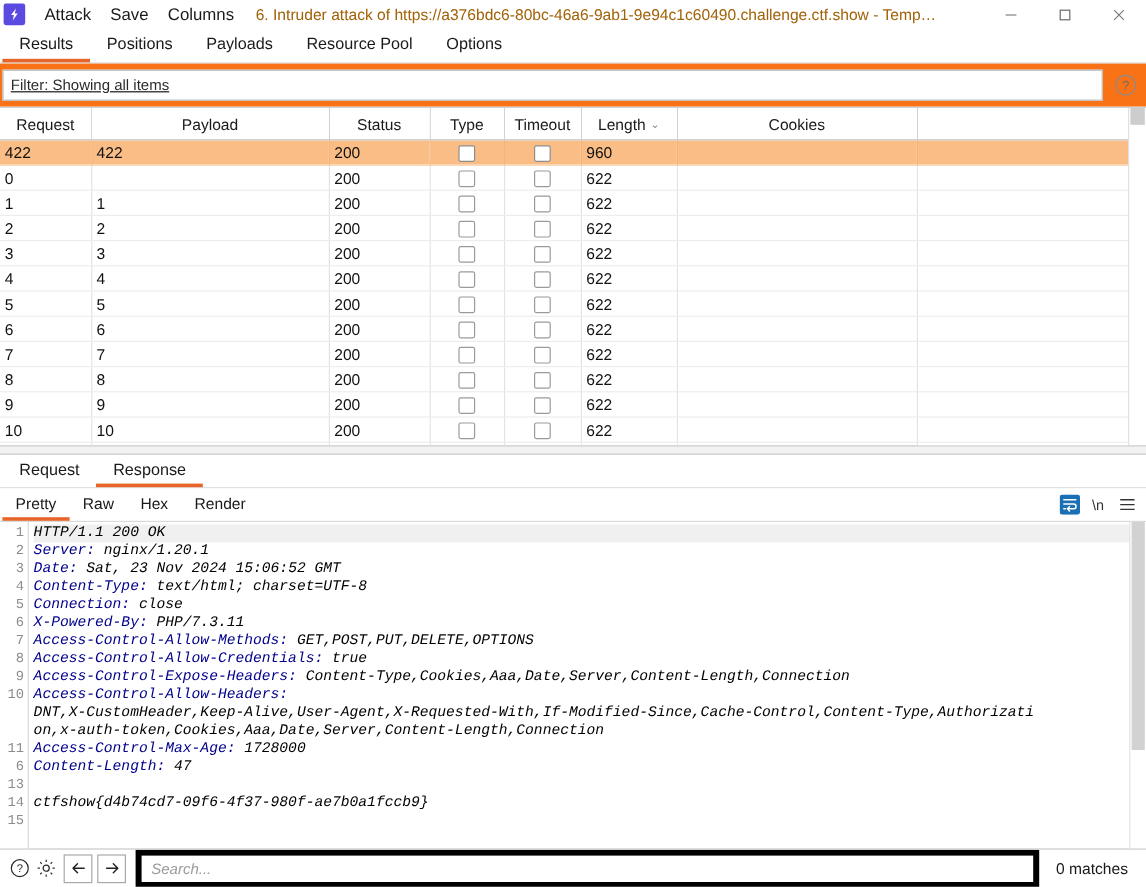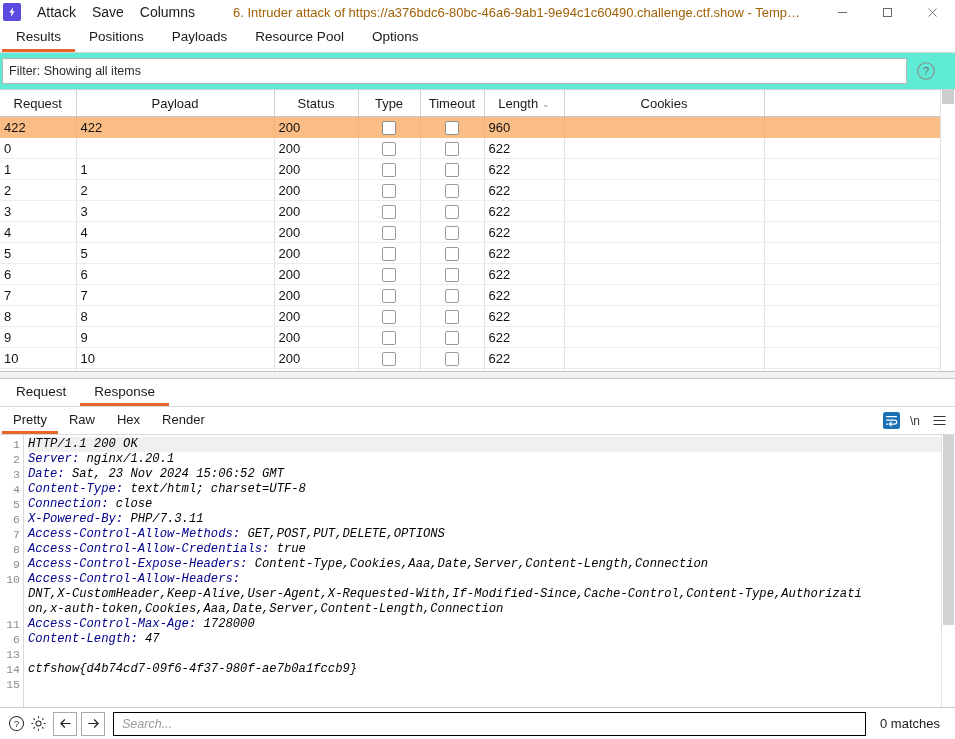--- a/index.html
+++ b/index.html
@@ -25,21 +25,20 @@
   }
 
   
   .titlebar {
     height: 24px;
     display: flex;
     align-items: center;
     background: #ffffff;
     flex: 0 0 auto;
     position: relative;
-    text-align: center;
   }
   .app-icon {
     width: 18px;
     height: 18px;
     margin-left: 3px;
     margin-right: 8px;
     background: #5b4ae0;
     border-radius: 2px;
     display: flex;
     align-items: center;
@@ -101,23 +100,24 @@
   }
   .maintab.active {
     border-bottom-color: #e8652a;
   }
 
   
   .filterbar {
     height: 30px;
     display: flex;
     align-items: center;
-    padding: 3px 12px 3px 2px;
-    background: #5eead4;
-    flex: 0 0 auto;
+    padding: 3px 0 3px 2px;
+    background: #f97316;
+    flex: 0 0 auto;
+    text-decoration: underline;
   }
   .filter-field {
     flex: 1 1 auto;
     height: 24px;
     border: 1px solid #b8b8b8;
     background: #ffffff;
     display: flex;
     align-items: center;
     padding-left: 6px;
     font-size: 12.5px;
@@ -361,21 +361,21 @@
     align-items: center;
     justify-content: center;
     margin-left: 4px;
     flex: 0 0 auto;
     color: #222;
   }
   .navbtn svg { display: block; }
   .search-field {
     flex: 1 1 auto;
     height: 22px;
-    border: 1px solid #000000;
+    border: 5px solid #000000;
     margin-left: 8px;
     background: #ffffff;
     display: flex;
     align-items: center;
     padding-left: 6px;
     font-size: 12.5px;
   }
   .search-field input {
     border: none;
     outline: none;

